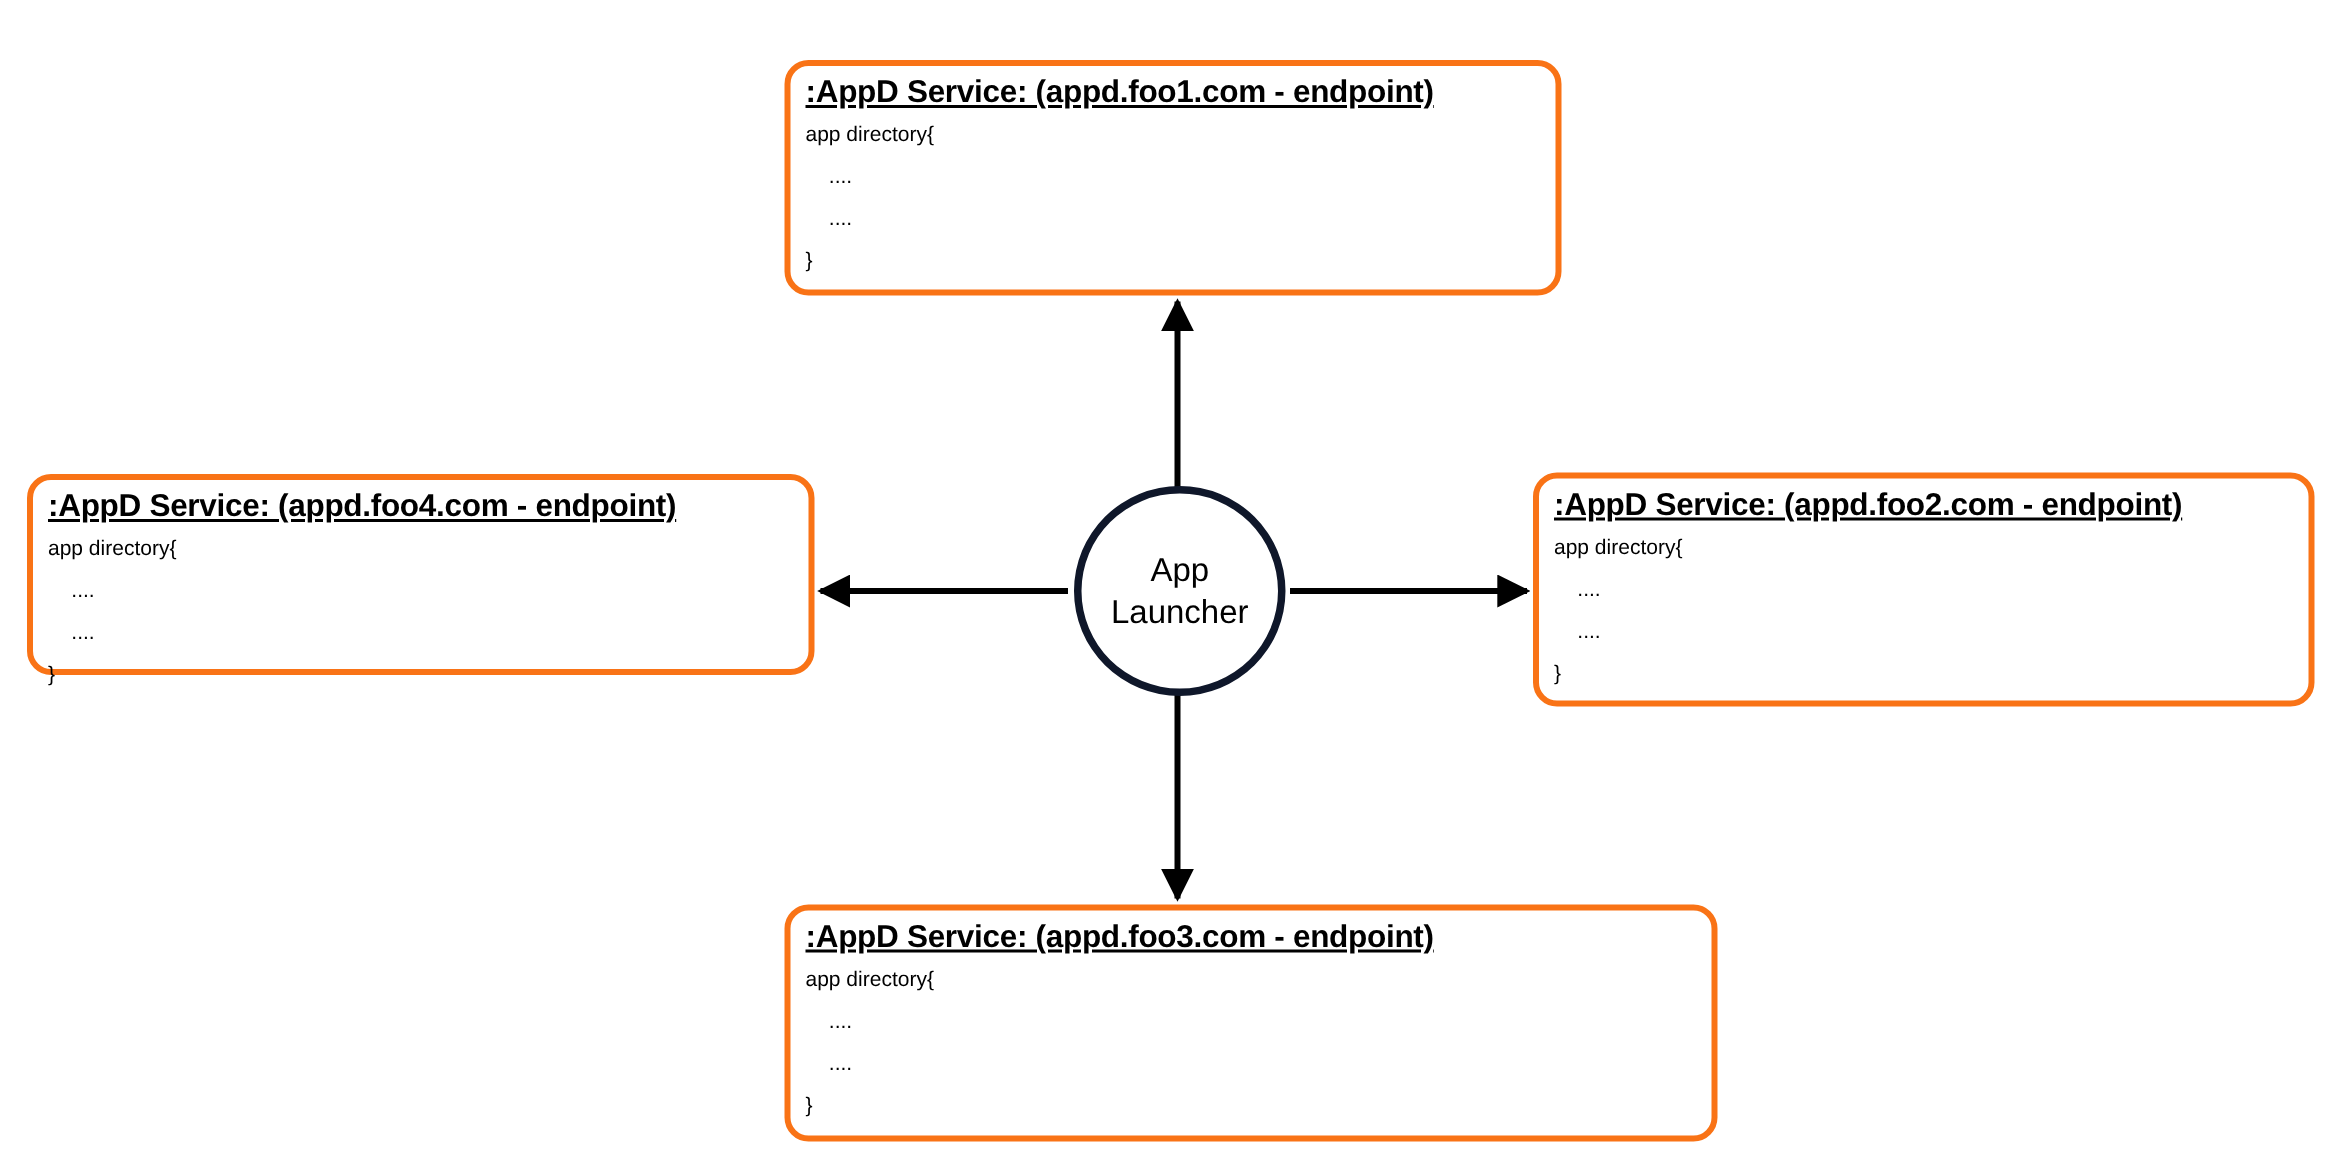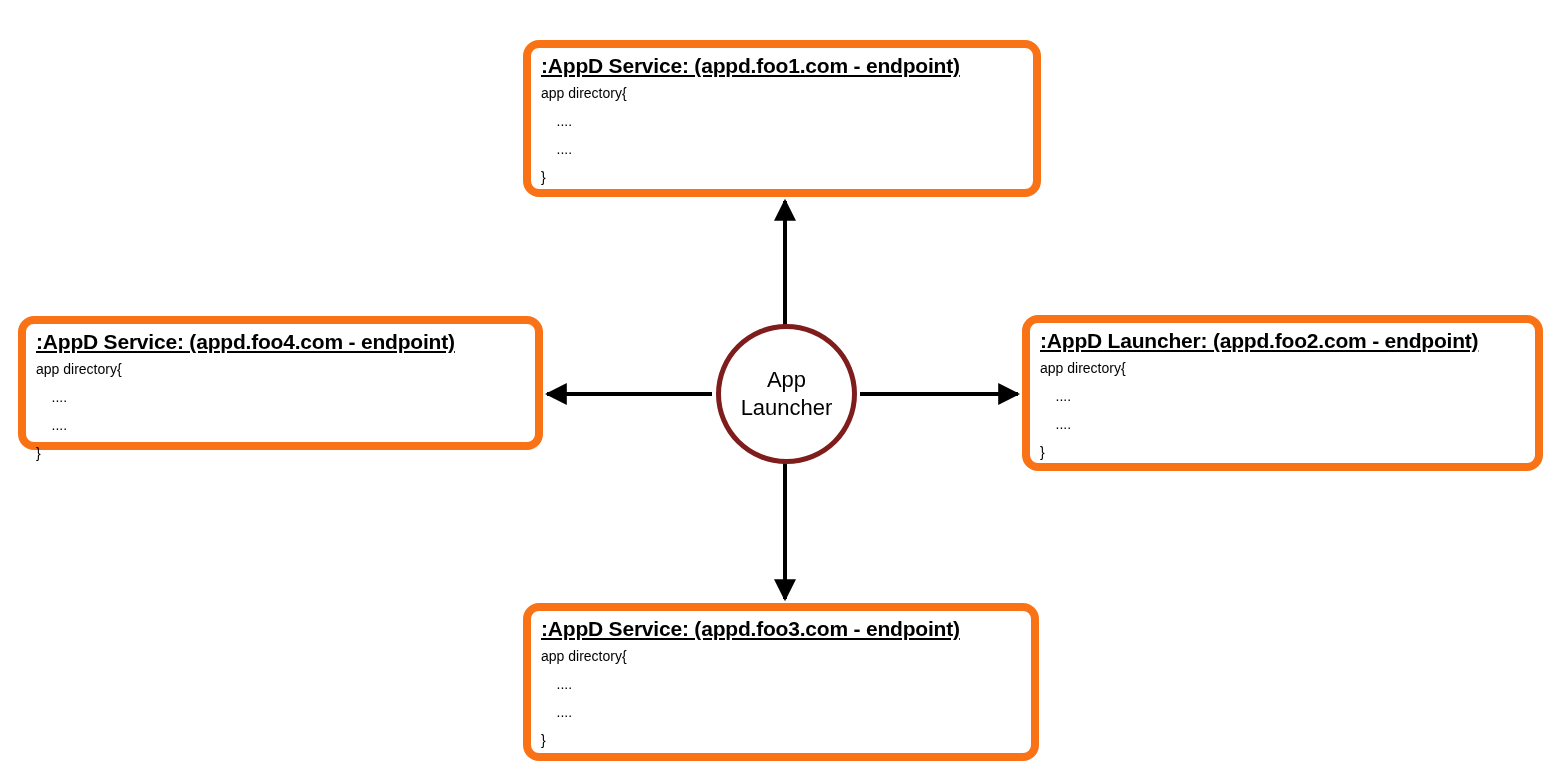--- a/index.html
+++ b/index.html
@@ -20,27 +20,27 @@
     position: absolute;
     left: 0;
     top: 0;
     z-index: 1;
   }
   .service-box {
     position: absolute;
     z-index: 2;
     box-sizing: border-box;
     background: #ffffff;
-    border: 8px solid #f97316;
+    border: 4px solid #f97316;
     border-radius: 16px;
     padding: 4px 6px 6px 10px;
   }
   .box-top    { left: 523px;  top: 40px;  width: 518px; height: 157px; }
   .box-right  { left: 1022px; top: 315px; width: 521px; height: 156px; }
-  .box-bottom { left: 523px;  top: 603px; width: 516px; height: 158px; }
+  .box-bottom { left: 523px;  top: 603px; width: 622px; height: 158px; }
   .box-left   { left: 18px;   top: 316px; width: 525px; height: 134px; }
   .service-title {
     font-size: 21px;
     line-height: 27px;
     font-weight: bold;
     text-decoration: underline;
     white-space: nowrap;
     letter-spacing: -0.2px;
   }
   .service-body {
@@ -52,21 +52,21 @@
   }
   .launcher {
     position: absolute;
     z-index: 2;
     box-sizing: border-box;
     left: 716px;
     top: 324px;
     width: 141px;
     height: 140px;
     background: #ffffff;
-    border: 5px solid #7f1d1d;
+    border: 5px solid #0f172a;
     border-radius: 50%;
     display: flex;
     align-items: center;
     justify-content: center;
     text-align: center;
     font-size: 22px;
     line-height: 28px;
     white-space: pre-line;
   }
 </style>
@@ -91,21 +91,21 @@
     <div class="service-title">:AppD Service: (appd.foo1.com - endpoint)</div>
     <div class="service-body">
       <div class="service-line">app directory{</div>
       <div class="service-line">    ....</div>
       <div class="service-line">    ....</div>
       <div class="service-line">}</div>
     </div>
   </div>
 
   <div class="service-box box-right">
-    <div class="service-title">:AppD Launcher: (appd.foo2.com - endpoint)</div>
+    <div class="service-title">:AppD Service: (appd.foo2.com - endpoint)</div>
     <div class="service-body">
       <div class="service-line">app directory{</div>
       <div class="service-line">    ....</div>
       <div class="service-line">    ....</div>
       <div class="service-line">}</div>
     </div>
   </div>
 
   <div class="service-box box-bottom">
     <div class="service-title">:AppD Service: (appd.foo3.com - endpoint)</div>

